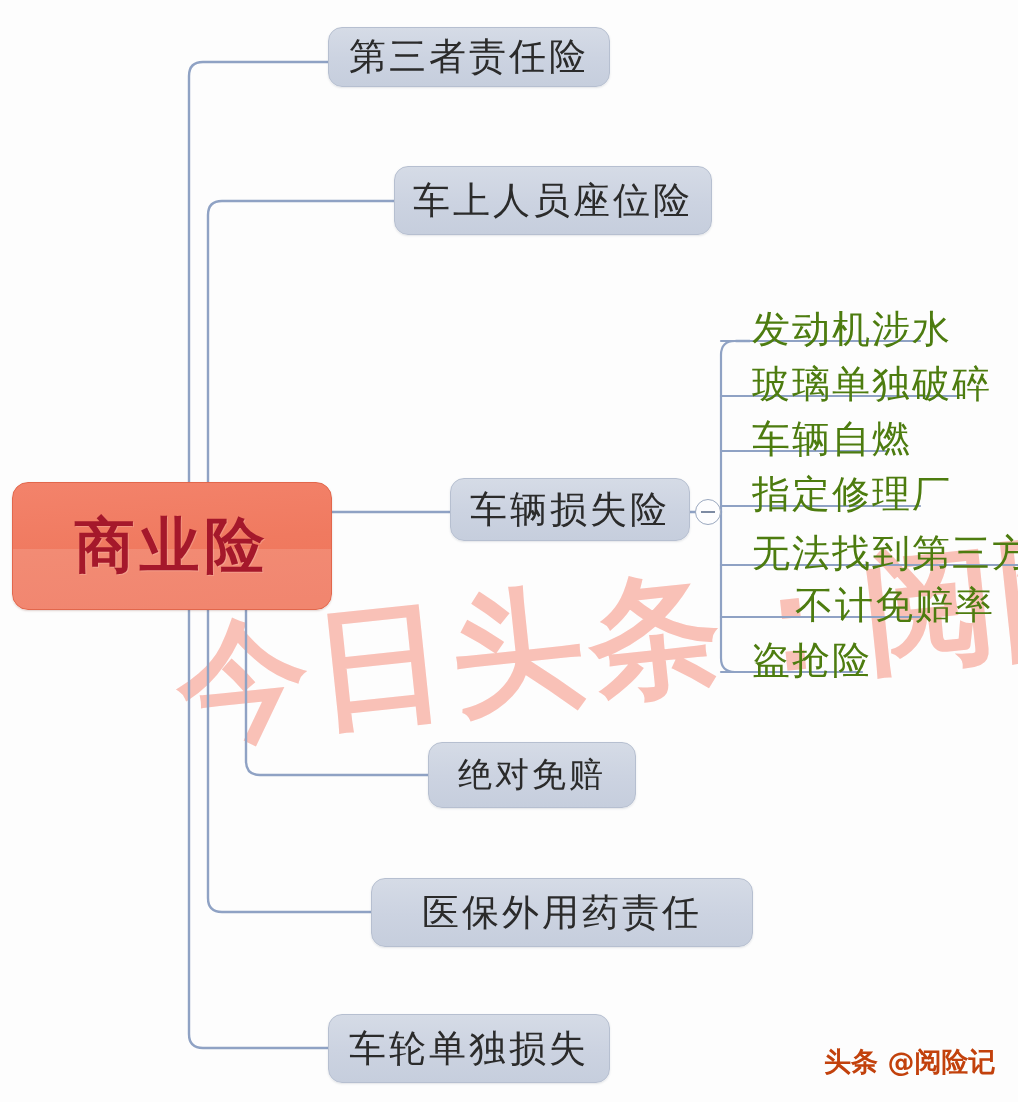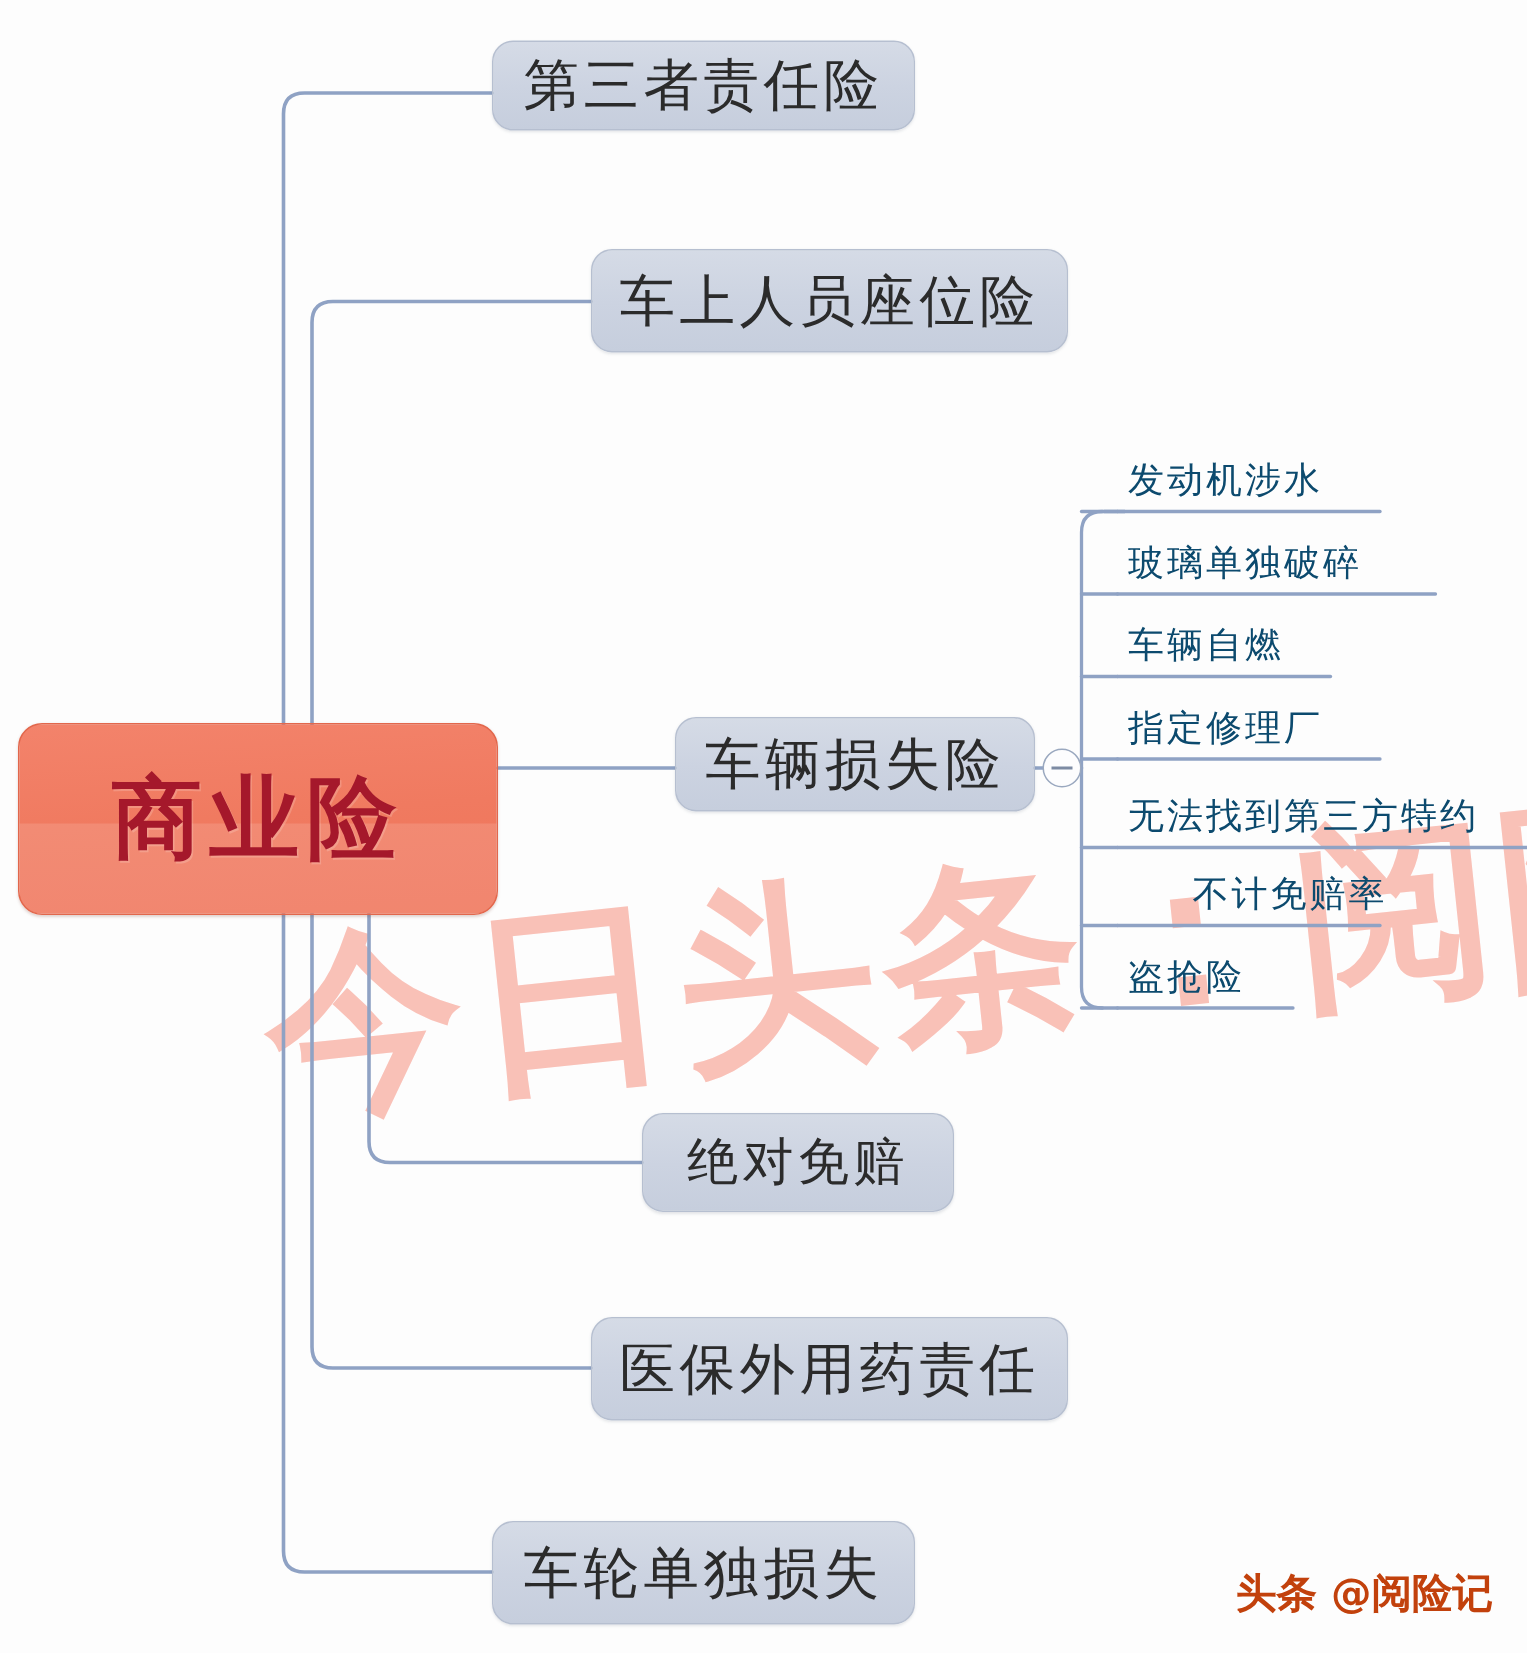--- a/index.html
+++ b/index.html
@@ -100,22 +100,22 @@
     color: #2b2b2b;
     font-size: 37px;
     letter-spacing: 3px;
     font-family: "DejaVu Sans", "Liberation Sans", sans-serif;
     white-space: nowrap;
   }
 
   
   .leaf {
     position: absolute;
-    font-size: 24px;
-    color: #0c4a6e;
+    font-size: 38px;
+    color: #4d7c0f;
     letter-spacing: 2px;
     white-space: nowrap;
     font-family: Liberation Serif, serif;
     padding-bottom: 6px;
     box-sizing: border-box;
   }
 
   
   .toggle {
     position: absolute;
@@ -200,21 +200,21 @@
   </div>
 
   <div class="node" style="left:450px; top:478px; width:240px; height:63px;">
     <span>车辆损失险</span>
   </div>
 
   <div class="node" style="left:428px; top:742px; width:208px; height:66px; font-size:34px;">
     <span>绝对免赔</span>
   </div>
 
-  <div class="node" style="left:394px; top:878px; width:318px; height:69px;text-align:center;">
+  <div class="node" style="left:371px; top:878px; width:382px; height:69px;text-align:center;">
     <span>医保外用药责任</span>
   </div>
 
   <div class="node" style="left:328px; top:1014px; width:282px; height:69px;">
     <span>车轮单独损失</span>
   </div>
 
   <div class="toggle" style="left:695px; top:499px;"></div>
 
   <div class="leaf" style="left:752px; top:304px;">

